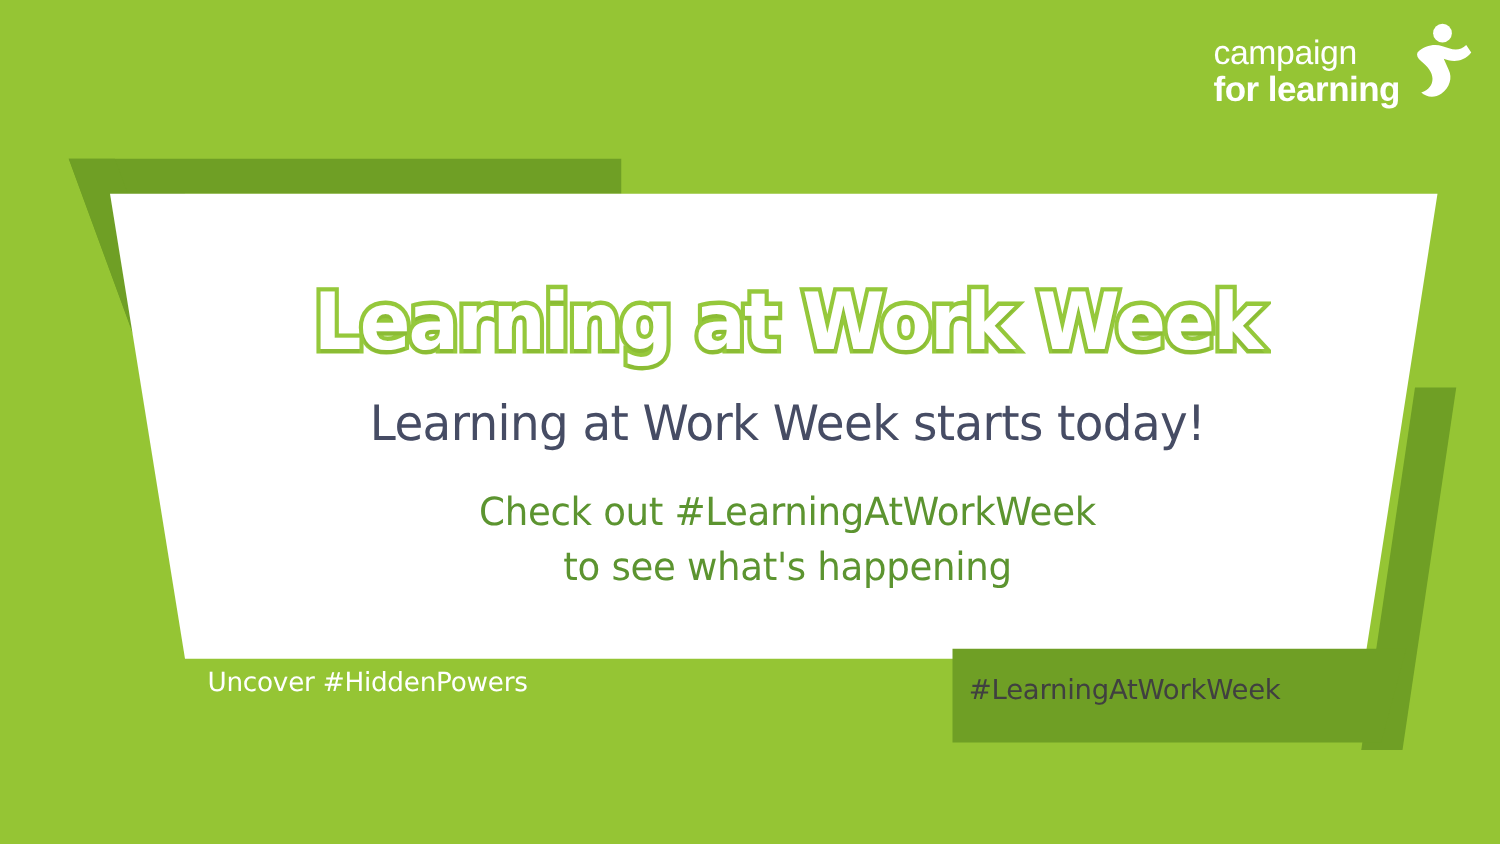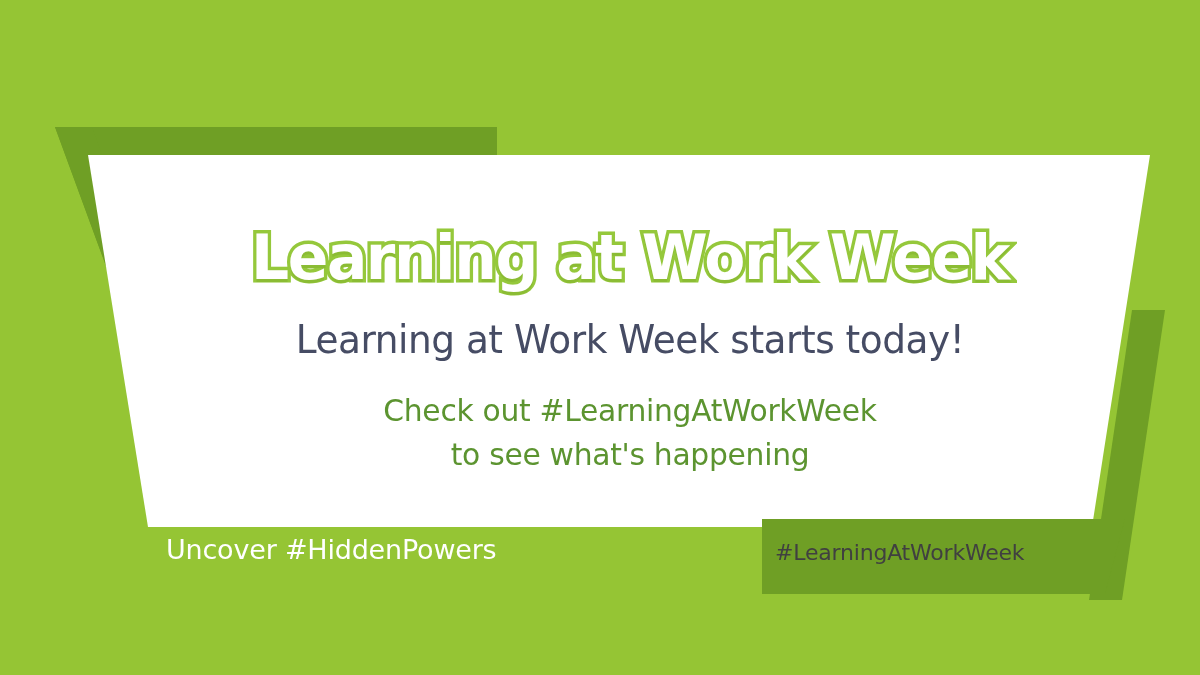--- a/index.html
+++ b/index.html
@@ -102,21 +102,21 @@
   }
   .body-line { display: block; }
   
   .tagline {
     position: absolute;
     left: 166px;
     top: 534px;
     z-index: 6;
     color: #ffffff;
     font-family: "DejaVu Sans", sans-serif;
-    font-size: 27px;
+    font-size: 21px;
     font-weight: 400;
     letter-spacing: -0.2px;
     white-space: nowrap;
   }
   .hashtag-badge {
     position: absolute;
     left: 775px;
     top: 540px;
     z-index: 6;
     color: #404040;
@@ -138,20 +138,30 @@
 
     <polygon points="55,127 92,127 205,435 168,435" fill="#6f9f25"></polygon>
 
     <polygon points="1132,310 1165,310 1122,600 1089,600" fill="#6f9f25"></polygon>
 
     <polygon points="88,155 1150,155 1092,527 148,527" fill="#ffffff"></polygon>
 
     <polygon points="762,519 1125,519 1105,594 762,594" fill="#6f9f25"></polygon>
   </svg>
 
+  <div class="logo">
+    <div class="logo-words">
+      <span class="logo-line1">campaign</span>
+      <span class="logo-line2">for learning</span>
+    </div>
+    <svg class="logo-mark" viewBox="0 0 54 62">
+      <circle cx="28" cy="8.5" r="7.5" fill="#ffffff"></circle>
+      <path d="M8 24 C14 18, 22 17, 28 19 C34 21, 41 24, 47 18 L51 24 C44 33, 34 31, 29 29 L33 38 C36 44, 34 52, 27 57 C22 60.5, 15 60, 11 56 C17 54, 20 50, 20 45 C20 40, 16 35, 11 31 C8 28.5, 7 26, 8 24 Z" fill="#ffffff"></path>
+    </svg>
+  </div>
 
   <div class="card-content">
     <h1 class="headline">Learning at Work Week</h1>
     <p class="subhead">Learning at Work Week starts today!</p>
     <p class="body-copy">
       <span class="body-line">Check out #LearningAtWorkWeek</span>
       <span class="body-line">to see what's happening</span>
     </p>
   </div>
 

